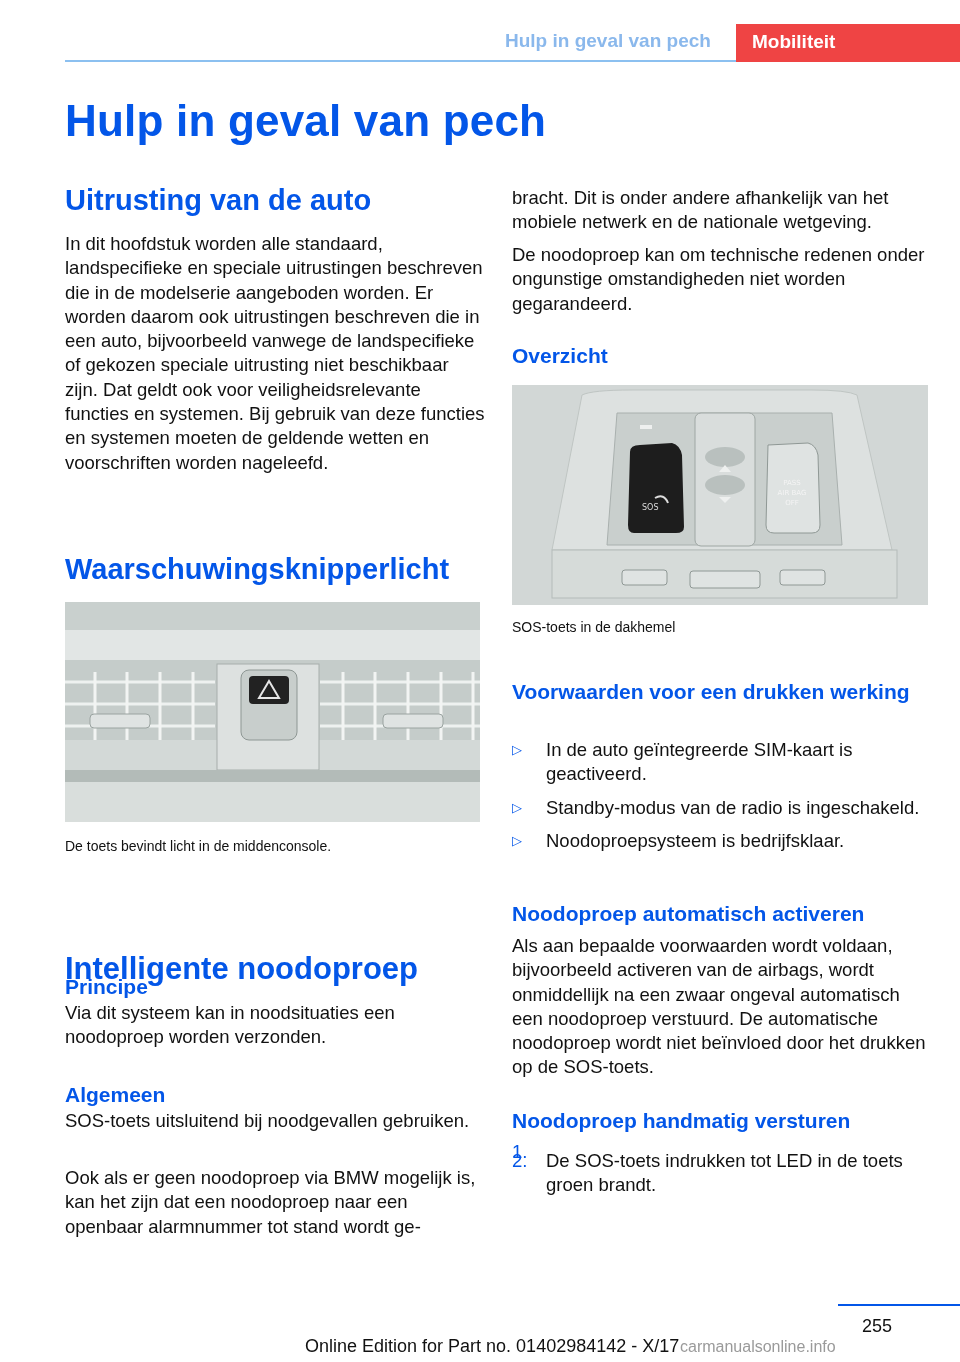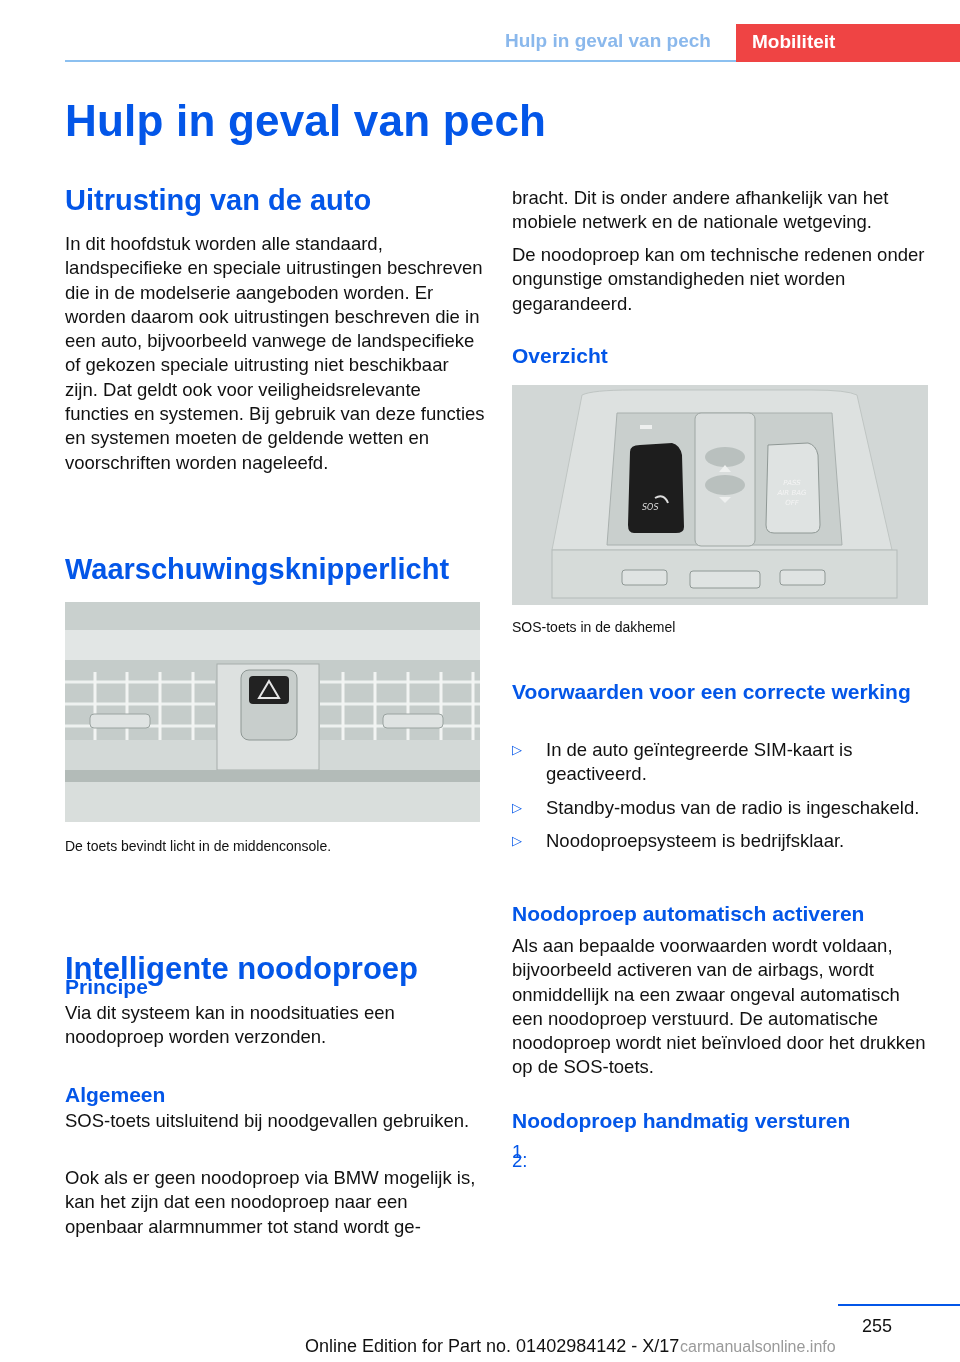--- a/index.html
+++ b/index.html
@@ -17,21 +17,21 @@
   .col { position: absolute; top: 0; width: 420px; }
   .col-left { left: 65px; }
   .col-right { left: 512px; }
 
   .h2 { position: absolute; font-size: 29px; font-weight: bold; color: #0356e8; white-space: nowrap; }
   .h1sec { position: absolute; font-size: 31px; font-weight: bold; color: #0356e8; white-space: nowrap; }
   .h3 { position: absolute; font-size: 21px; font-weight: bold; color: #0356e8; line-height: 24px; }
   .p { position: absolute; font-size: 18.5px; line-height: 24.3px; color: #111; width: 420px; }
   .caption { position: absolute; font-size: 14px; color: #111; }
 
-  .figure { position: absolute; background: #8b5cf6; overflow: hidden; font-style: italic; }
+  .figure { position: absolute; background: #8b5cf6; overflow: hidden; }
 
   .bullets { position: absolute; margin: 0; padding: 0; list-style: none; width: 420px; }
   .bullets li { position: relative; padding-left: 34px; font-size: 18.5px; line-height: 24.3px; margin-bottom: 9px; }
   .bullets .mark { position: absolute; left: 0; top: 0; color: #0356e8; font-size: 13px; }
   .steps li .mark { font-size: 18.5px; }
 
   .footer-line { position: absolute; left: 838px; top: 1304px; width: 122px; height: 2px; background: #0356e8; }
   .page-num { position: absolute; left: 862px; top: 1316px; font-size: 18px; color: #111; }
   .footer-text { position: absolute; left: 305px; top: 1336px; font-size: 18px; color: #111; white-space: nowrap; }
   .watermark { position: absolute; left: 680px; top: 1338px; font-size: 16px; color: #9a9a9a; white-space: nowrap; }
@@ -123,33 +123,33 @@
       <text x="280" y="110" font-size="7" fill="#f4f4f4" text-anchor="middle" font-family="DejaVu Sans, sans-serif">AIR BAG</text>
       <text x="280" y="120" font-size="7" fill="#f4f4f4" text-anchor="middle" font-family="DejaVu Sans, sans-serif">OFF</text>
       <rect x="40" y="165" width="345" height="48" fill="#d6dbd9" stroke="#b4bbb9"></rect>
       <rect x="110" y="185" width="45" height="15" rx="3" fill="#dfe3e2" stroke="#8f9895"></rect>
       <rect x="178" y="186" width="70" height="17" rx="3" fill="#dfe3e2" stroke="#8f9895"></rect>
       <rect x="268" y="185" width="45" height="15" rx="3" fill="#dfe3e2" stroke="#8f9895"></rect>
     </svg>
   </div>
   <div class="caption" style="top:619px;">SOS-toets in de dakhemel</div>
 
-  <div class="h3" style="top:680px; width:400px;">Voorwaarden voor een correcte werking</div>
+  <div class="h3" style="top:680px; width:400px;">Voorwaarden voor een drukken werking</div>
   <ul class="bullets" style="top:738px;">
     <li><span class="mark">▷</span><span>In de auto geïntegreerde SIM-kaart is geactiveerd.</span></li>
     <li><span class="mark">▷</span><span>Standby-modus van de radio is ingeschakeld.</span></li>
     <li><span class="mark">▷</span><span>Noodoproepsysteem is bedrijfsklaar.</span></li>
   </ul>
 
   <div class="h3" style="top:902px;">Noodoproep automatisch activeren</div>
   <div class="p" style="top:934px;">Als aan bepaalde voorwaarden wordt voldaan, bijvoorbeeld activeren van de airbags, wordt onmiddellijk na een zwaar ongeval automatisch een noodoproep verstuurd. De automatische noodoproep wordt niet beïnvloed door het drukken op de SOS-toets.</div>
 
   <div class="h3" style="top:1109px;">Noodoproep handmatig versturen</div>
   <ul class="bullets steps" style="top:1140px;">
     <li><span class="mark">1.</span></li>
-    <li><span class="mark">2.</span></li>
+    <li><span class="mark">2.</span><span>De SOS-toets indrukken tot LED in de toets groen brandt.</span></li>
   </ul>
 </div>
 
 <div class="footer-line"></div>
 <div class="page-num">255</div>
 <div class="footer-text">Online Edition for Part no. 01402984142 - X/17</div>
 <div class="watermark">carmanualsonline.info</div>
 
 </body></html>

